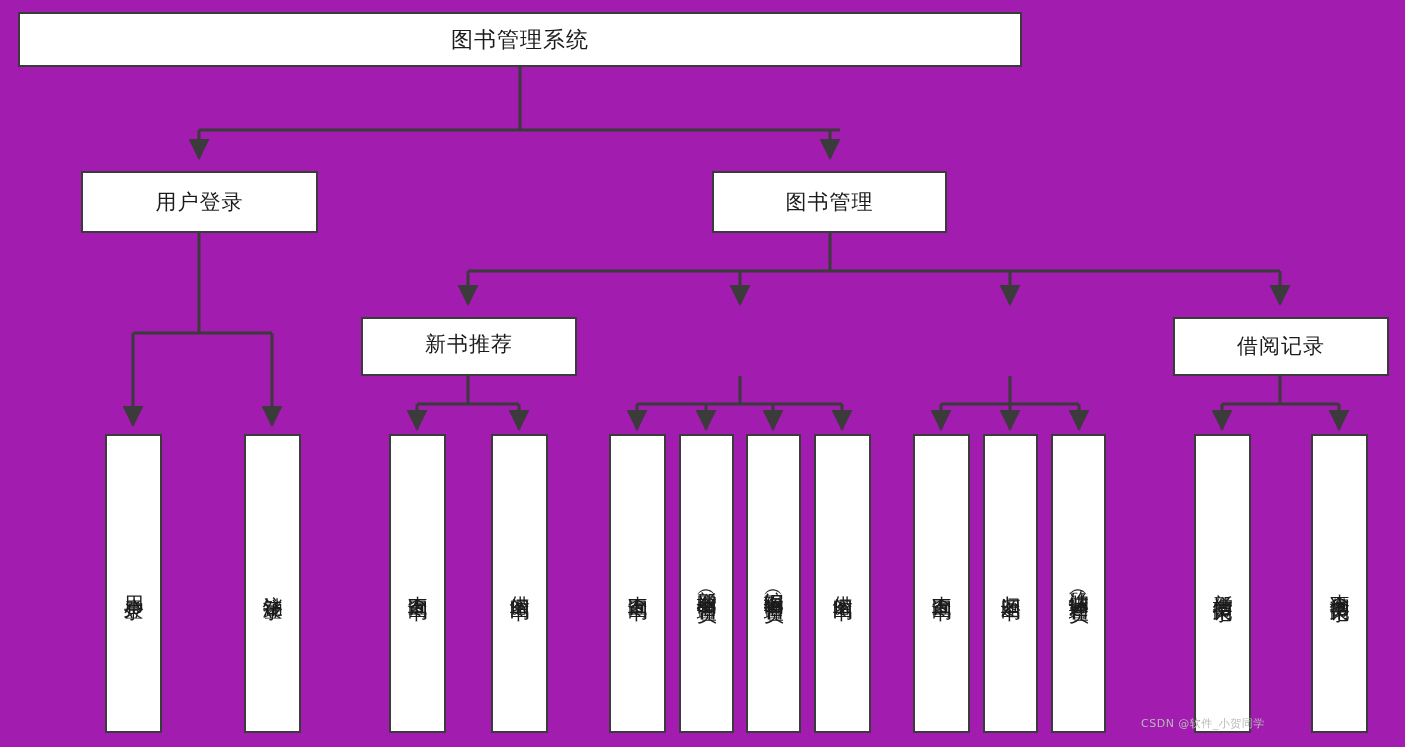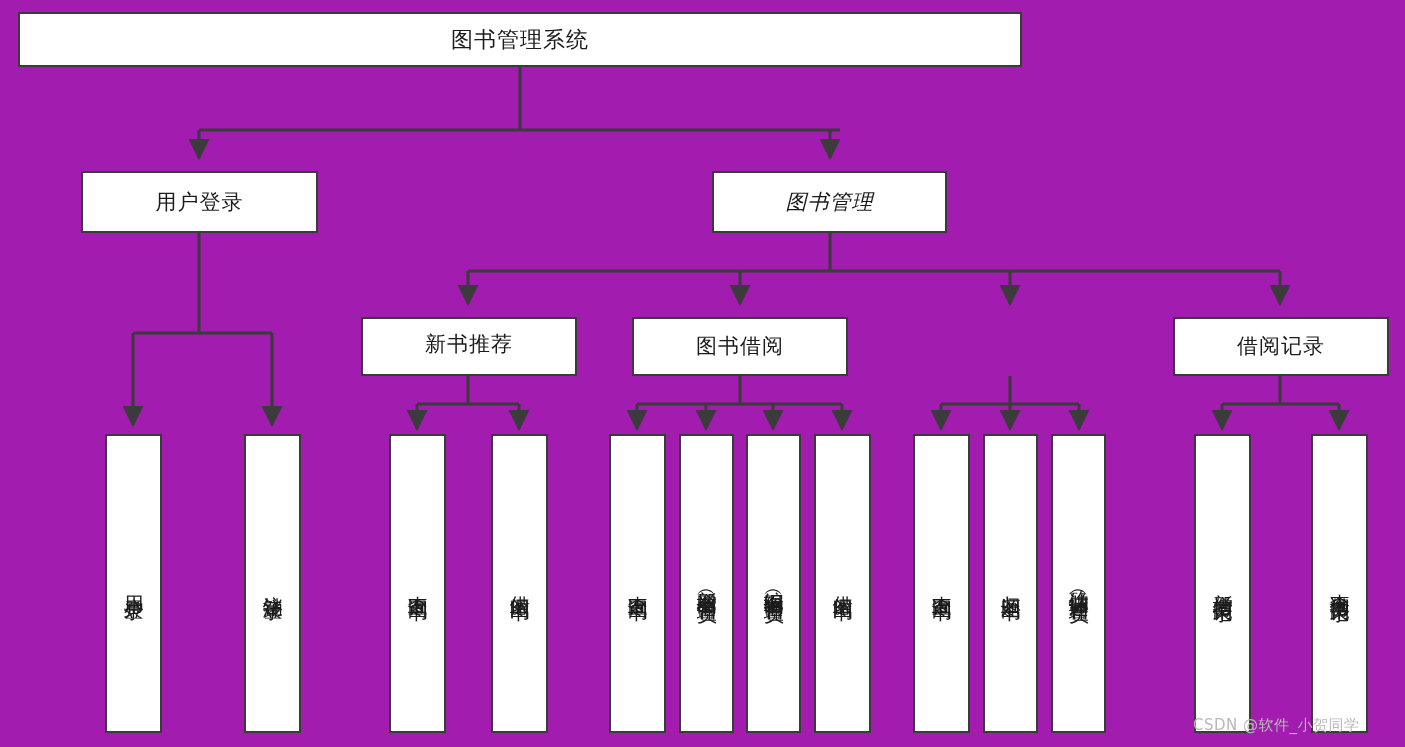--- a/index.html
+++ b/index.html
@@ -48,23 +48,23 @@
     text-orientation: upright;
     font-size: 20px;
     letter-spacing: 2px;
     padding: 4px 0;
   }
   .node.root {
     font-size: 22px;
   }
   .watermark {
     position: absolute;
-    left: 1193px;
+    left: 1141px;
     top: 716px;
-    font-size: 15px;
+    font-size: 11px;
     color: #b9b9b9;
     white-space: nowrap;
     z-index: 3;
     letter-spacing: 0.5px;
   }
 </style>
 </head>
 <body>
 
 <div id="canvas">
@@ -128,25 +128,24 @@
       <path d="M 1222 404 L 1339 404"></path>
       <path d="M 1222 404 L 1222 429" marker-end="url(#arrow)"></path>
       <path d="M 1339 404 L 1339 429" marker-end="url(#arrow)"></path>
     </g>
   </svg>
 
   <div class="node horiz root" style="left:18px; top:12px; width:1004px; height:55px;">图书管理系统</div>
 
   <div class="node horiz" style="left:81px; top:171px; width:237px; height:62px;">用户登录</div>
 
-  <div class="node horiz" style="left:712px; top:171px; width:235px; height:62px;font-style:italic;">图书管理</div>
+  <div class="node horiz" style="left:712px; top:171px; width:235px; height:62px;">图书管理</div>
 
   <div class="node horiz" style="left:361px; top:317px; width:216px; height:59px;font-family:Liberation Mono, monospace;">新书推荐</div>
 
-  <div class="node horiz" style="left:632px; top:317px; width:216px; height:59px;">图书借阅</div>
 
 
   <div class="node horiz" style="left:1173px; top:317px; width:216px; height:59px;">借阅记录</div>
 
   <div class="node vert" style="left:105px; top:434px; width:57px; height:299px;">用户登录</div>
 
   <div class="node vert" style="left:244px; top:434px; width:57px; height:299px;">注销登录</div>
 
   <div class="node vert" style="left:389px; top:434px; width:57px; height:299px;">查询图书</div>
 

